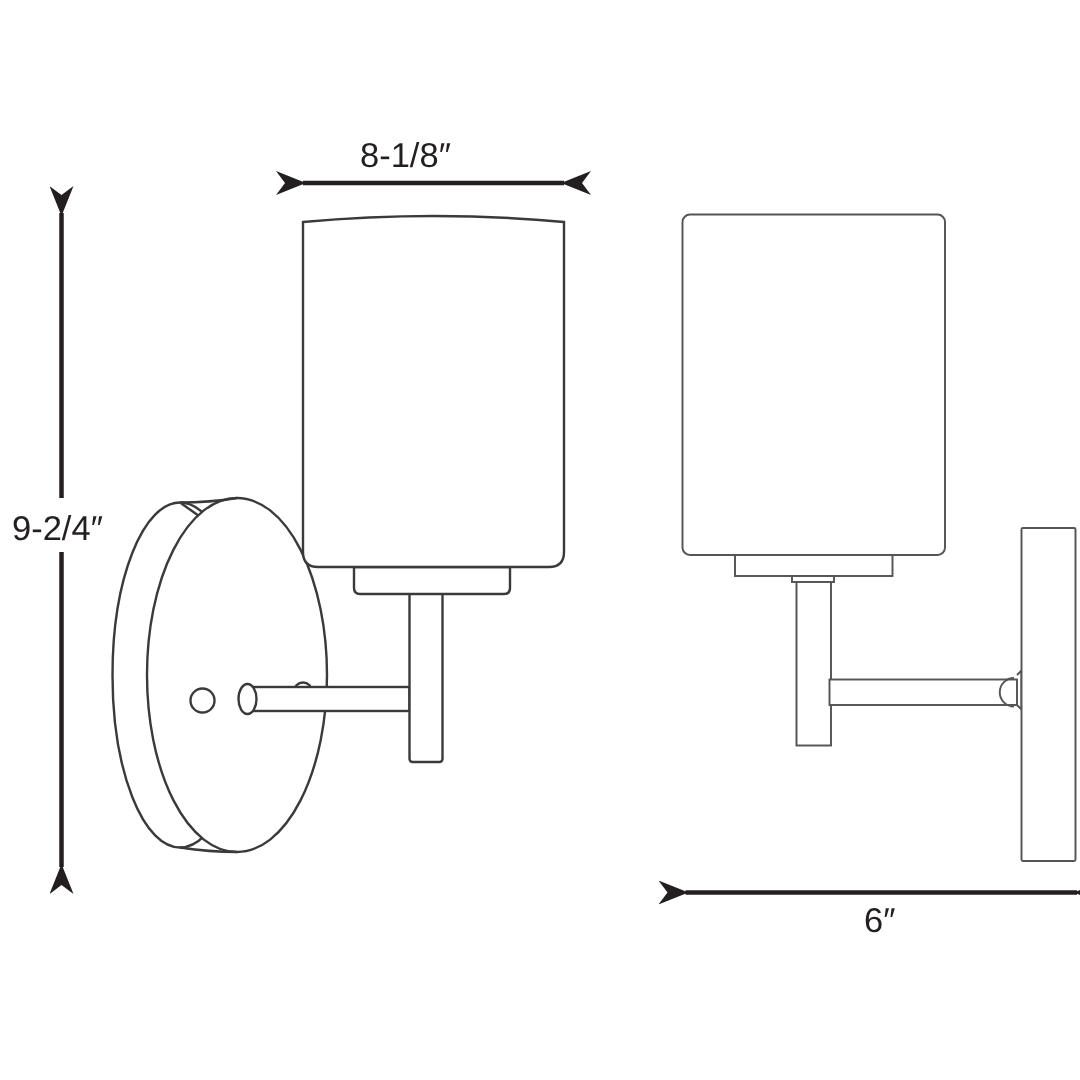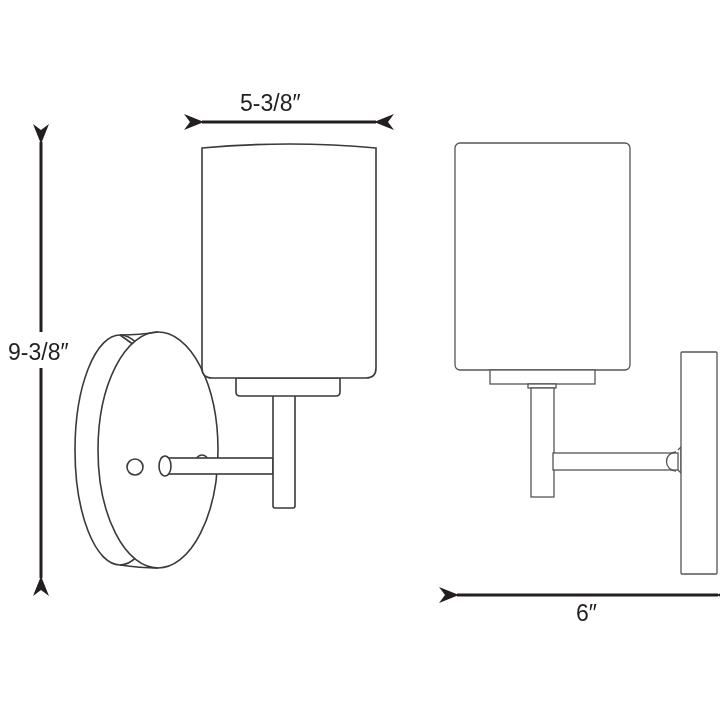--- a/index.html
+++ b/index.html
@@ -71,15 +71,15 @@
 
     <rect x="553" y="453" width="125" height="17"></rect>
 
     <path d="M676,452 A9,9 0 0,0 676,471" fill="none"></path>
     <path d="M678,450 L681,447 L681,473 L678,470" fill="none"></path>
 
     <rect x="681" y="352" width="36" height="222" rx="1"></rect>
   </g>
 </svg>
 
-<div class="lbl dim-width">5-3/8″</div>
-<div class="lbl dim-height">9-3/8″</div>
+<div class="lbl dim-width">8-1/8″</div>
+<div class="lbl dim-height">9-2/4″</div>
 <div class="lbl dim-depth">6″</div>
 
 </body></html>

